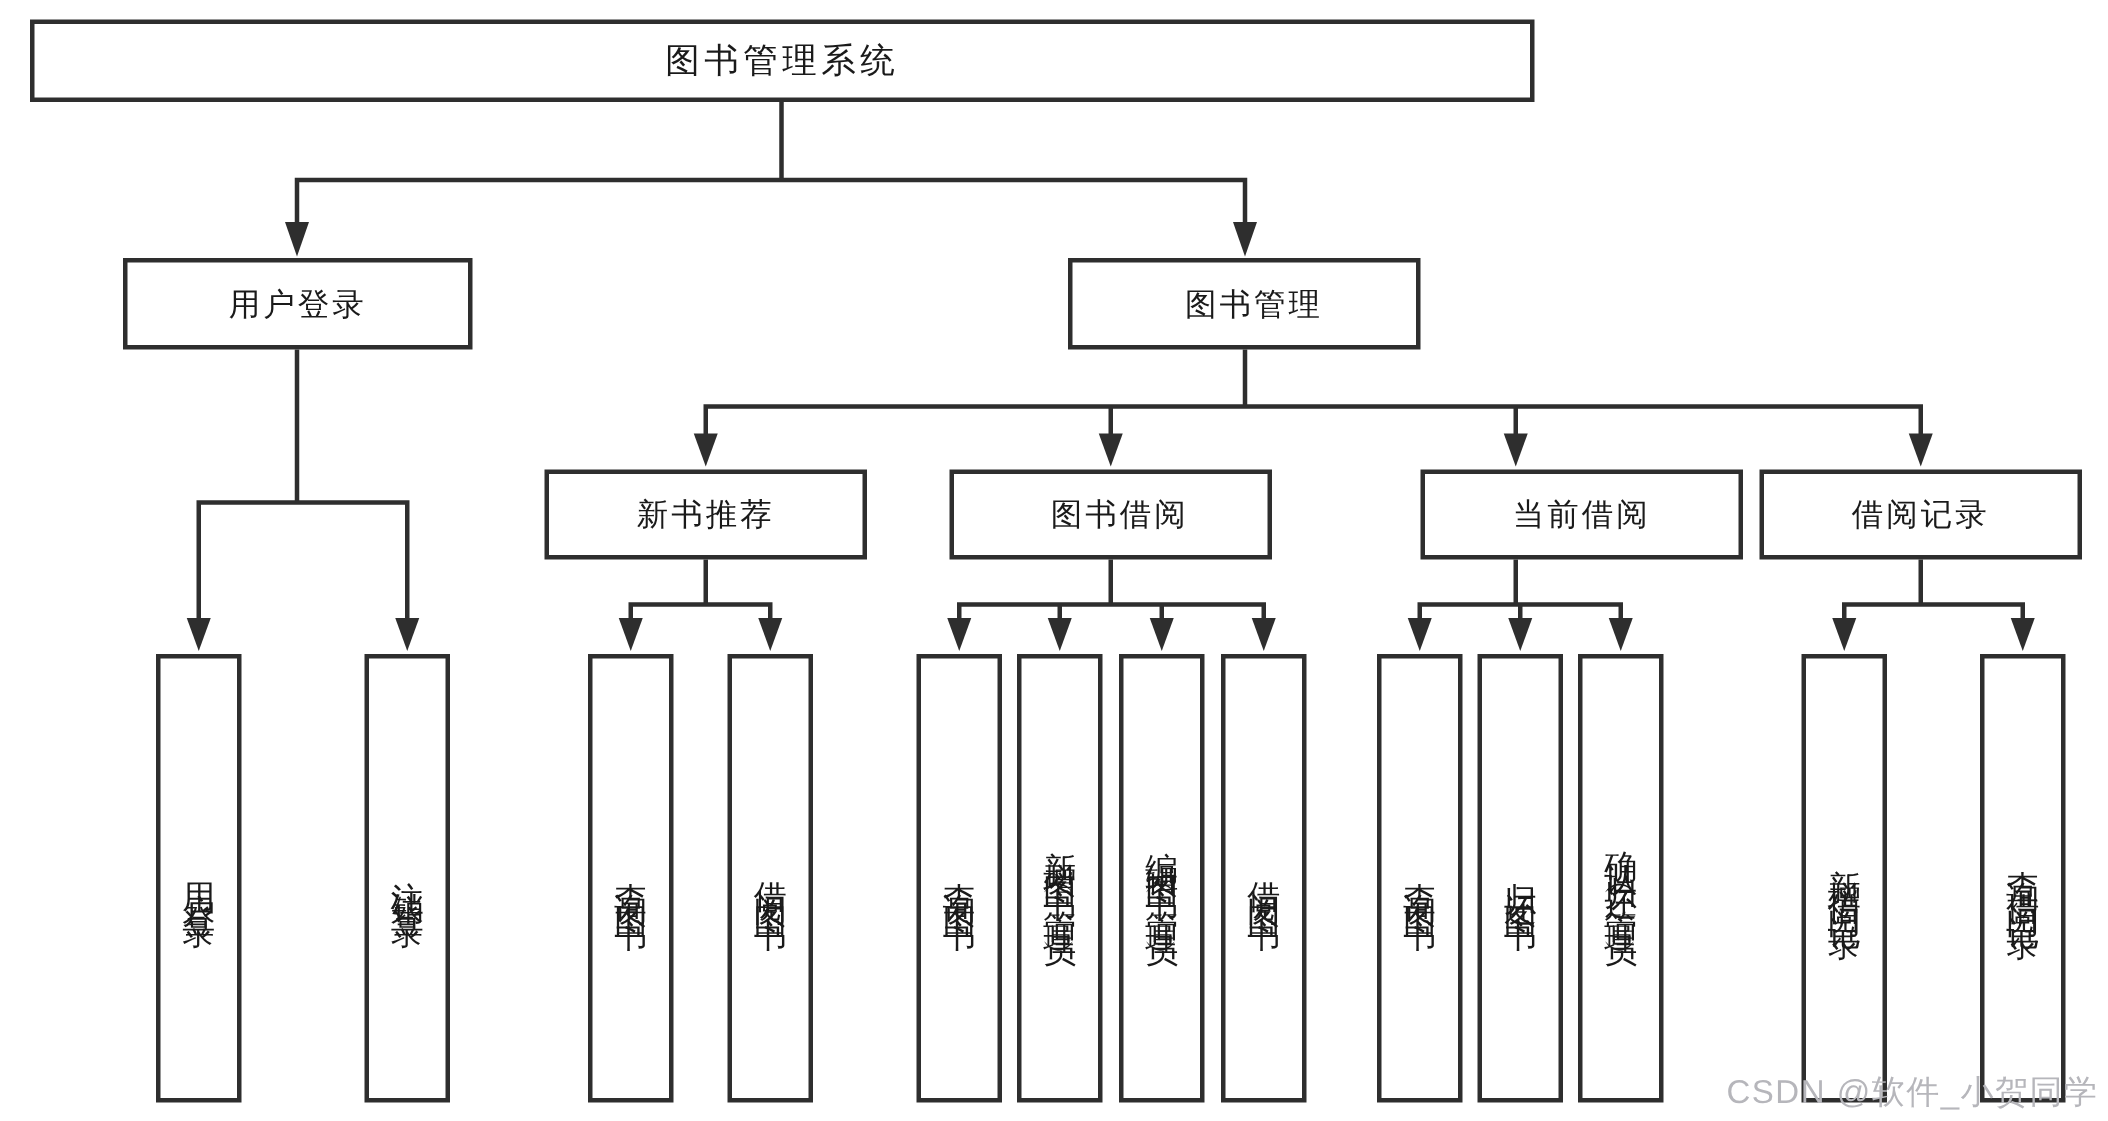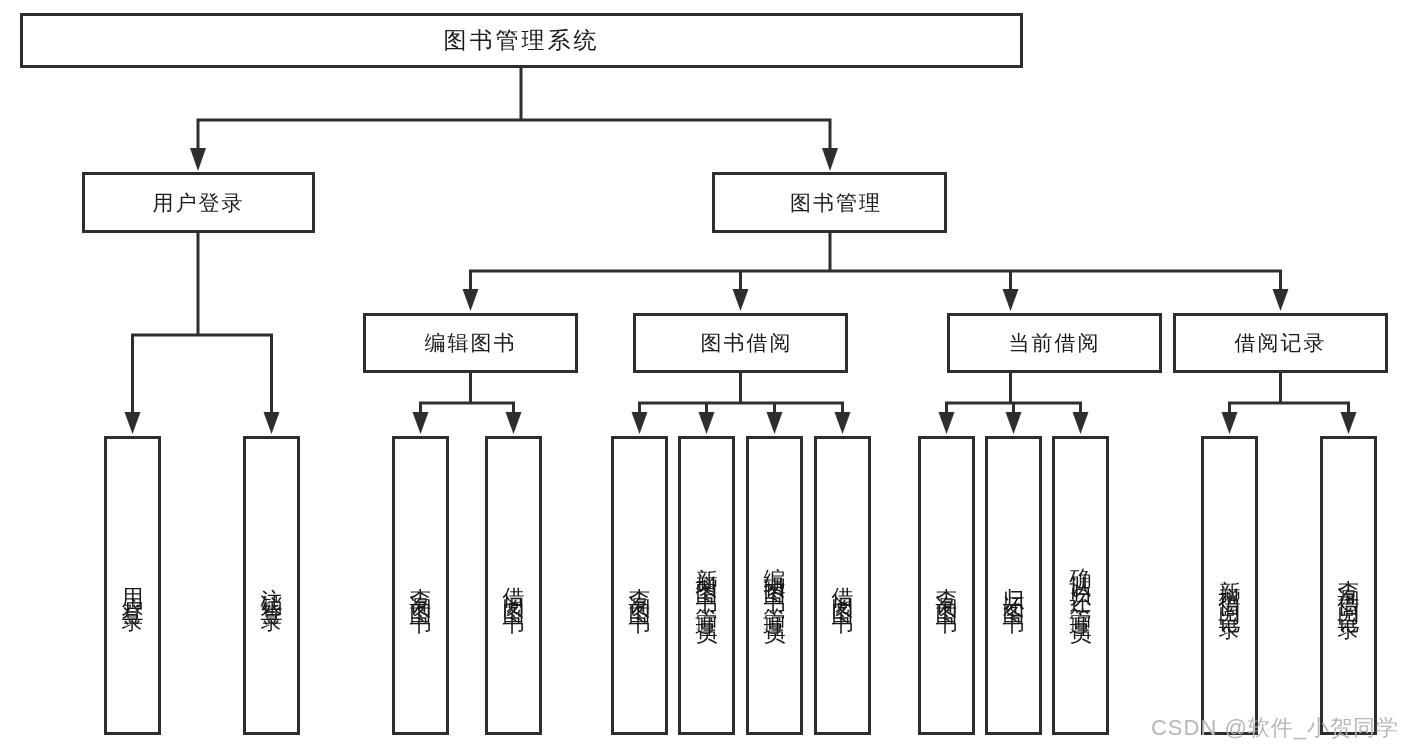--- a/index.html
+++ b/index.html
@@ -85,21 +85,21 @@
     <path d="M1280.5 373 V403 M1229.5 403 H1348.5 M1229.5 403 V414 M1348.5 403 V414"></path>
     <polygon points="1221.5,412 1237.5,412 1229.5,434"></polygon>
     <polygon points="1340.5,412 1356.5,412 1348.5,434"></polygon>
   </svg>
 
   <div class="box title-box" style="left:20px; top:13px; width:1003px; height:55px;">图书管理系统</div>
 
   <div class="box" style="left:82px; top:172px; width:233px; height:61px;">用户登录</div>
   <div class="box" style="left:712px; top:172px; width:235px; height:61px;padding-left:13px;">图书管理</div>
 
-  <div class="box" style="left:363px; top:313px; width:215px; height:60px;">编辑图书</div>
+  <div class="box" style="left:363px; top:313px; width:215px; height:60px;">新书推荐</div>
   <div class="box" style="left:633px; top:313px; width:215px; height:60px;padding-left:12px;">图书借阅</div>
   <div class="box" style="left:903px; top:313px; width:215px; height:60px;margin-left:44px;">当前借阅</div>
   <div class="box" style="left:1173px; top:313px; width:215px; height:60px;">借阅记录</div>
 
   <div class="box vbox" style="left:104px; top:436px; width:57px; height:299px;">用户登录</div>
   <div class="box vbox" style="left:243px; top:436px; width:57px; height:299px;">注销登录</div>
 
   <div class="box vbox" style="left:392px; top:436px; width:57px; height:299px;">查询图书</div>
   <div class="box vbox" style="left:485px; top:436px; width:57px; height:299px;">借阅图书</div>
 

